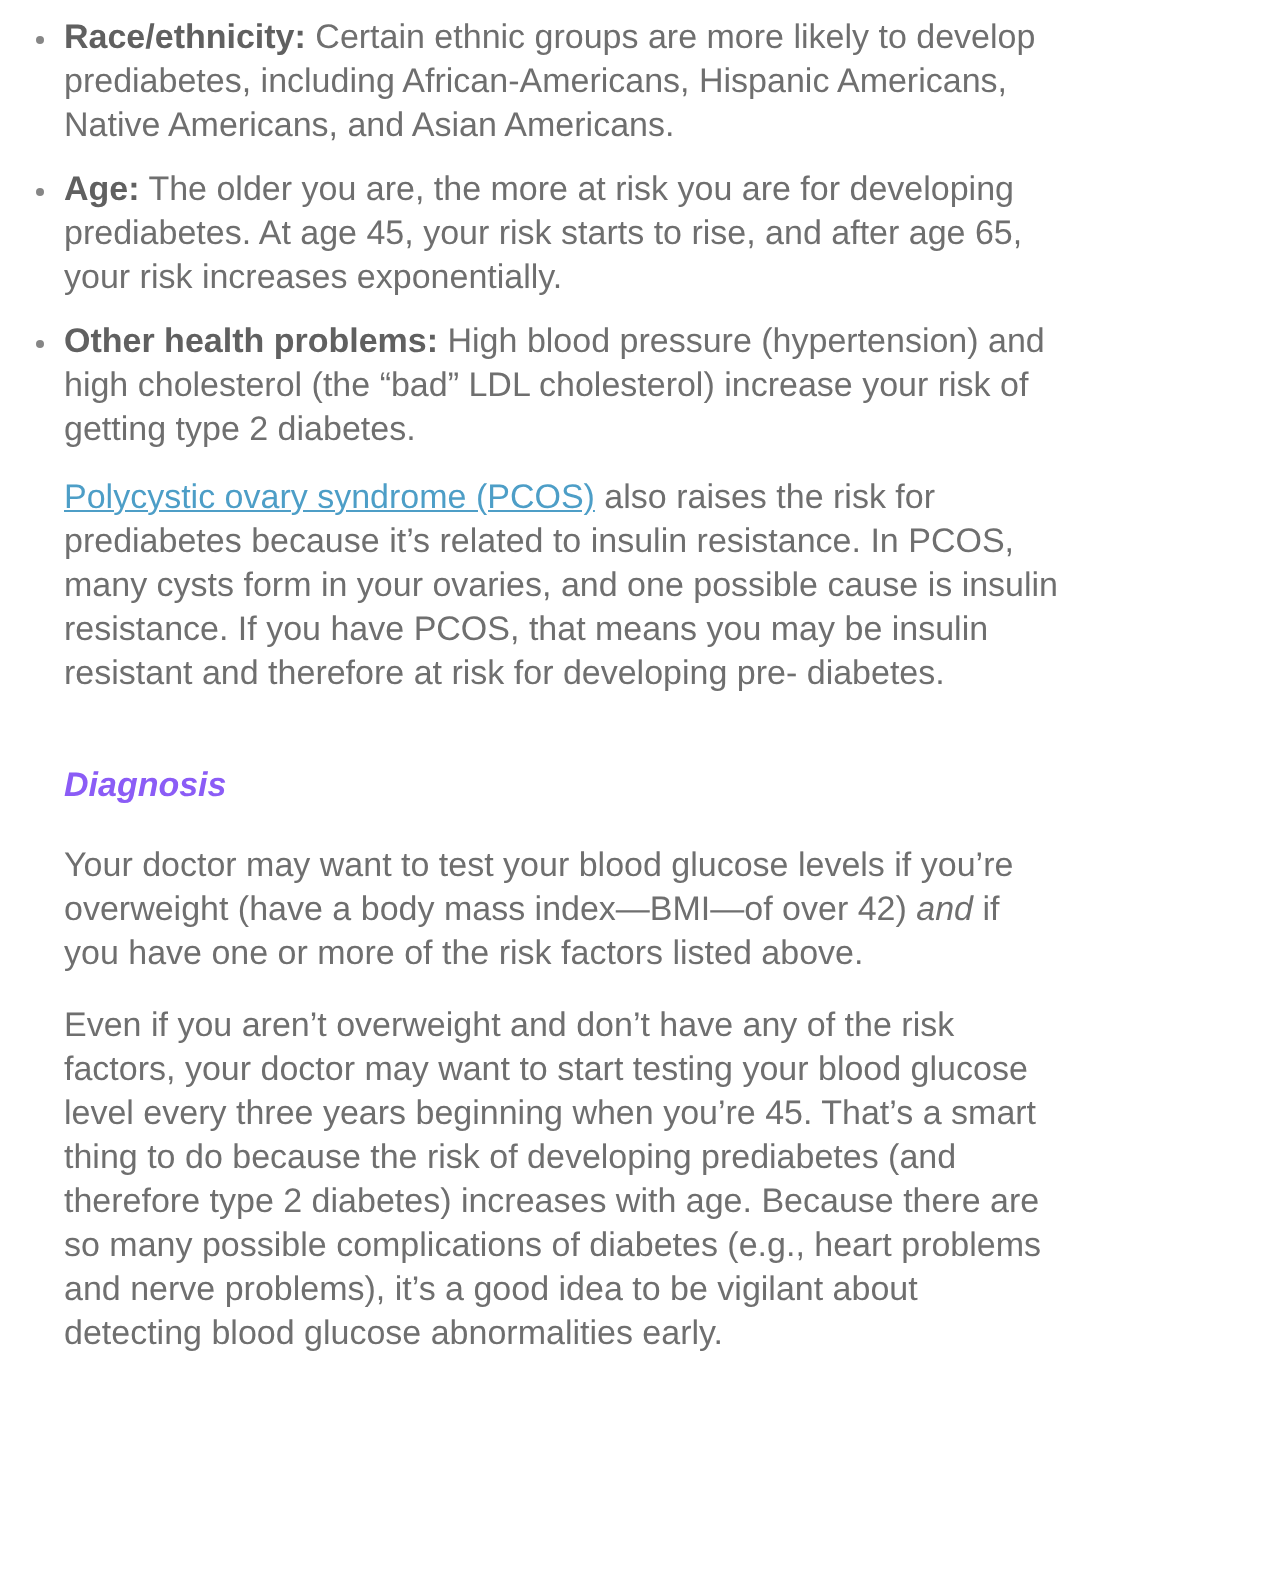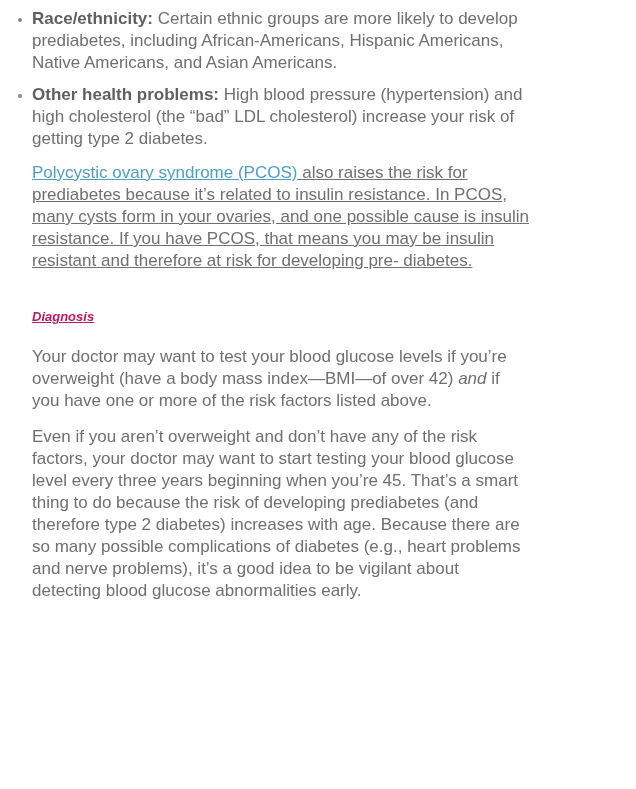--- a/index.html
+++ b/index.html
@@ -38,46 +38,48 @@
     width: 4px;
     height: 4px;
     border-radius: 50%;
     background: #868686;
   }
   b.term { font-weight: bold; color: #606060; }
   p {
     margin: 0 0 14px 0;
     white-space: pre-line;
   }
-  p.pcos { margin-bottom: 0; text-decoration: underline; }
+  p.pcos { margin-bottom: 0; }
   a.doc-link {
     color: #4d9ec7;
     text-decoration: underline;
     cursor: pointer;
   }
   h3.diagnosis {
     margin: 34px 0 18px 0;
-    font-size: 13px;
+    font-size: 17px;
     line-height: 22px;
     font-weight: bold;
     font-style: italic;
-    text-decoration: underline;
-    color: #be185d;
+    color: #8b5cf6;
   }
   .ital { font-style: italic; text-align: right; }
 </style>
 </head>
 <body>
 
 <div class="page">
 
   <ul class="risk-list">
     <li><b class="term">Race/ethnicity:</b><span> Certain ethnic groups are more likely to develop
 prediabetes, including African-Americans, Hispanic Americans,
 Native Americans, and Asian Americans.</span></li>
+    <li><b class="term">Age:</b><span> The older you are, the more at risk you are for developing
+prediabetes. At age 45, your risk starts to rise, and after age 65,
+your risk increases exponentially.</span></li>
     <li><b class="term">Other health problems:</b><span> High blood pressure (hypertension) and
 high cholesterol (the “bad” LDL cholesterol) increase your risk of
 getting type 2 diabetes.</span></li>
   </ul>
 
   <p class="pcos"><a class="doc-link">Polycystic ovary syndrome (PCOS)</a><span> also raises the risk for
 prediabetes because it’s related to insulin resistance. In PCOS,
 many cysts form in your ovaries, and one possible cause is insulin
 resistance. If you have PCOS, that means you may be insulin
 resistant and therefore at risk for developing pre- diabetes.</span></p>

